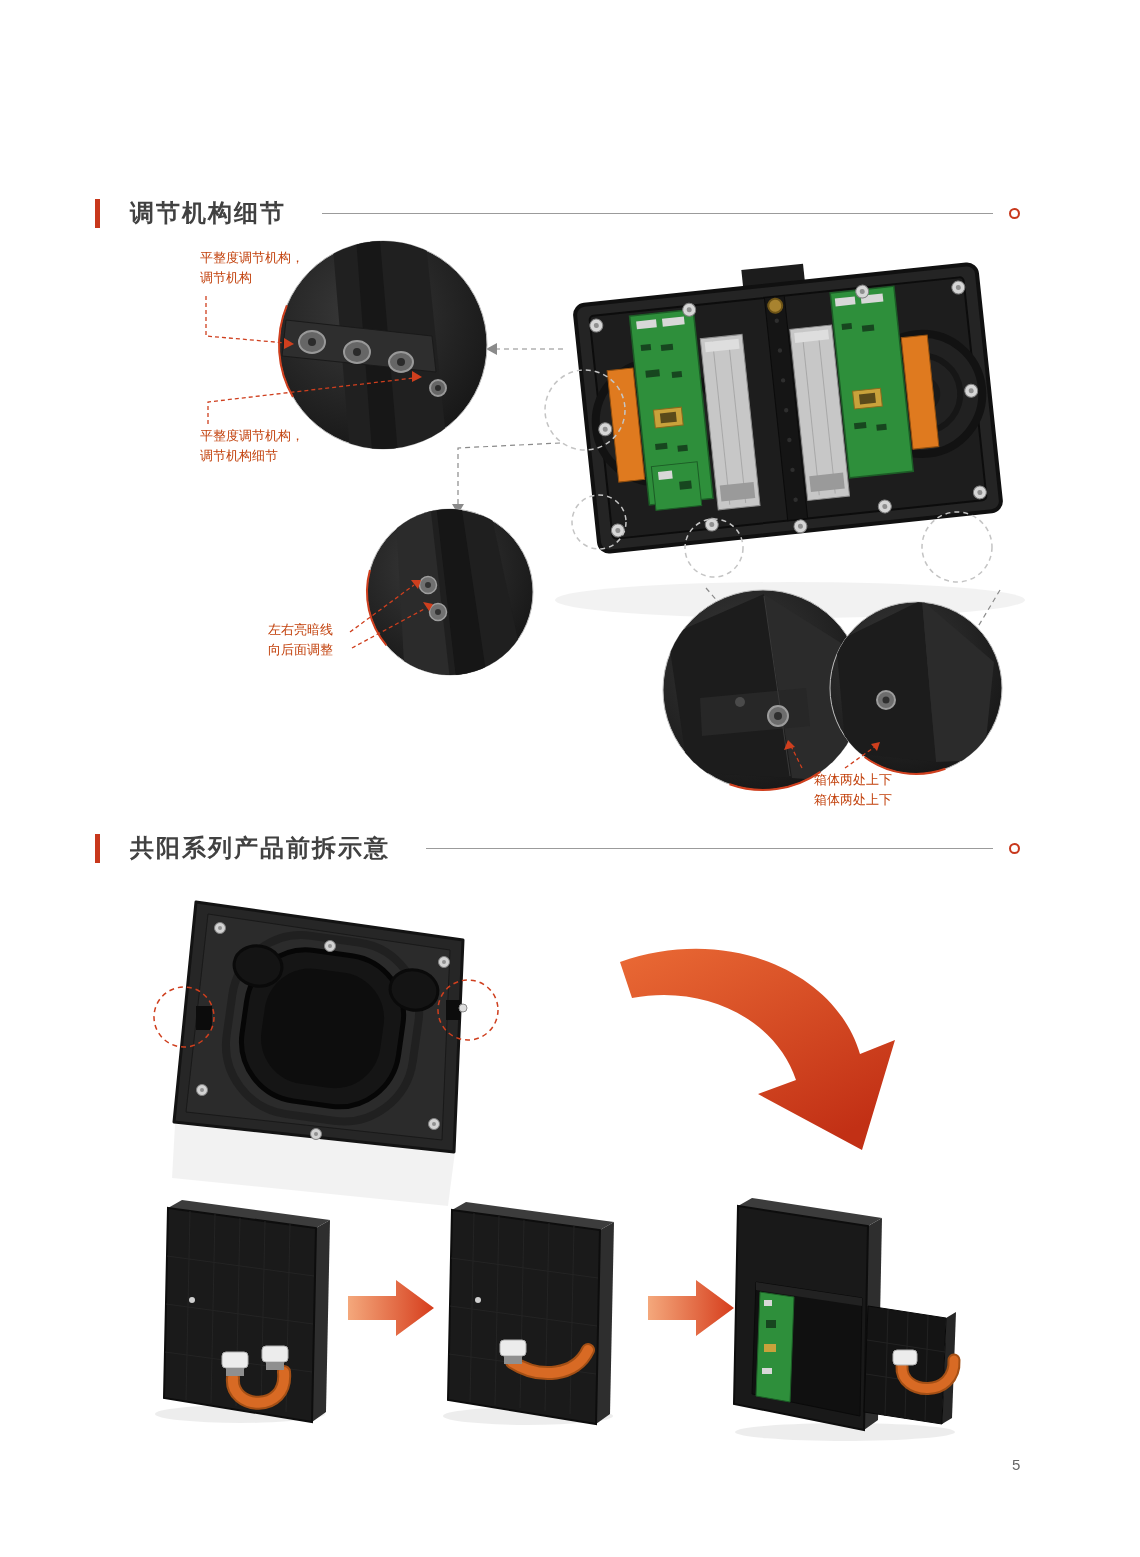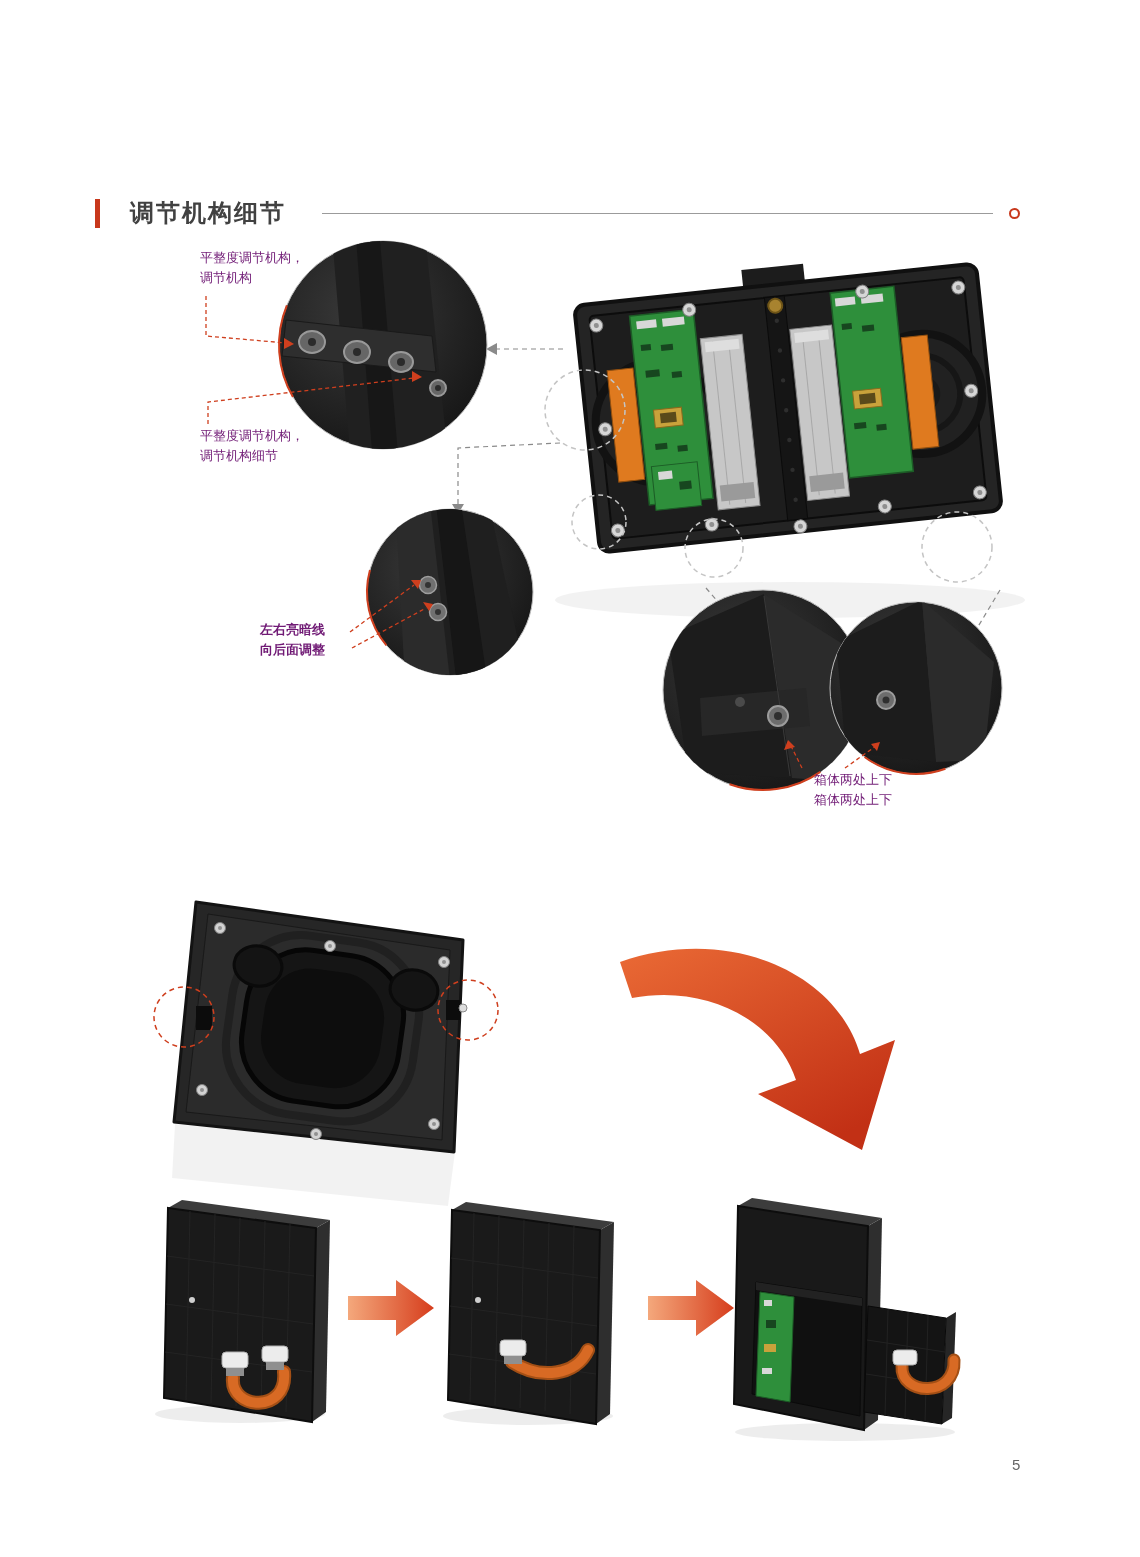--- a/index.html
+++ b/index.html
@@ -8,25 +8,25 @@
     font-family:"Liberation Sans","DejaVu Sans",sans-serif;overflow:hidden;
   }
   .illustration{position:absolute;left:0;top:0;}
   .section-header{position:absolute;display:flex;align-items:center;width:925px;gap:16px;}
   .accent-bar{width:5px;height:29px;background:#c8381c;margin-right:14px;flex:0 0 auto;}
   .section-title{font-size:24px;font-weight:600;color:#414141;letter-spacing:2px;white-space:nowrap;}
   .header-line{flex:1;height:1px;background:#9b9b9b;margin-left:20px;}
   .header-dot{width:7px;height:7px;border:2px solid #c8381c;border-radius:50%;background:#fff;flex:0 0 auto;}
   .hdr1{left:95px;top:197px;}
   .hdr2{left:95px;top:832px;}
-  .label{position:absolute;font-size:13px;color:#701a75;line-height:1.55;z-index:5;}
+  .label{position:absolute;font-size:13px;color:#c2410c;line-height:1.55;z-index:5;}
   .label span{display:block;white-space:nowrap;}
   .lbl-flatness-front{left:200px;top:248px;}
   .lbl-flatness-back{left:200px;top:426px;}
-  .lbl-lr-line{left:260px;top:620px;font-weight:bold;}
+  .lbl-lr-line{left:268px;top:620px;}
   .lbl-cabinet-ud{left:772px;top:770px;margin-left:42px;}
   .page-number{position:absolute;left:1012px;top:1456px;font-size:15px;color:#666;}
 </style>
 </head>
 <body>
 
 <div class="page">
 
   <svg class="illustration" width="1140" height="1557" viewBox="0 0 1140 1557">
     <defs>
@@ -360,20 +360,26 @@
     </g>
   </svg>
 
   <div class="section-header hdr1">
     <div class="accent-bar"></div>
     <div class="section-title">调节机构细节</div>
     <div class="header-line"></div>
     <div class="header-dot"></div>
   </div>
 
+  <div class="section-header hdr2">
+    <div class="accent-bar"></div>
+    <div class="section-title">共阳系列产品前拆示意</div>
+    <div class="header-line"></div>
+    <div class="header-dot"></div>
+  </div>
 
   <div class="label lbl-flatness-front">
     <span>平整度调节机构，</span>
     <span>调节机构</span>
   </div>
 
   <div class="label lbl-flatness-back">
     <span>平整度调节机构，</span>
     <span>调节机构细节</span>
   </div>

